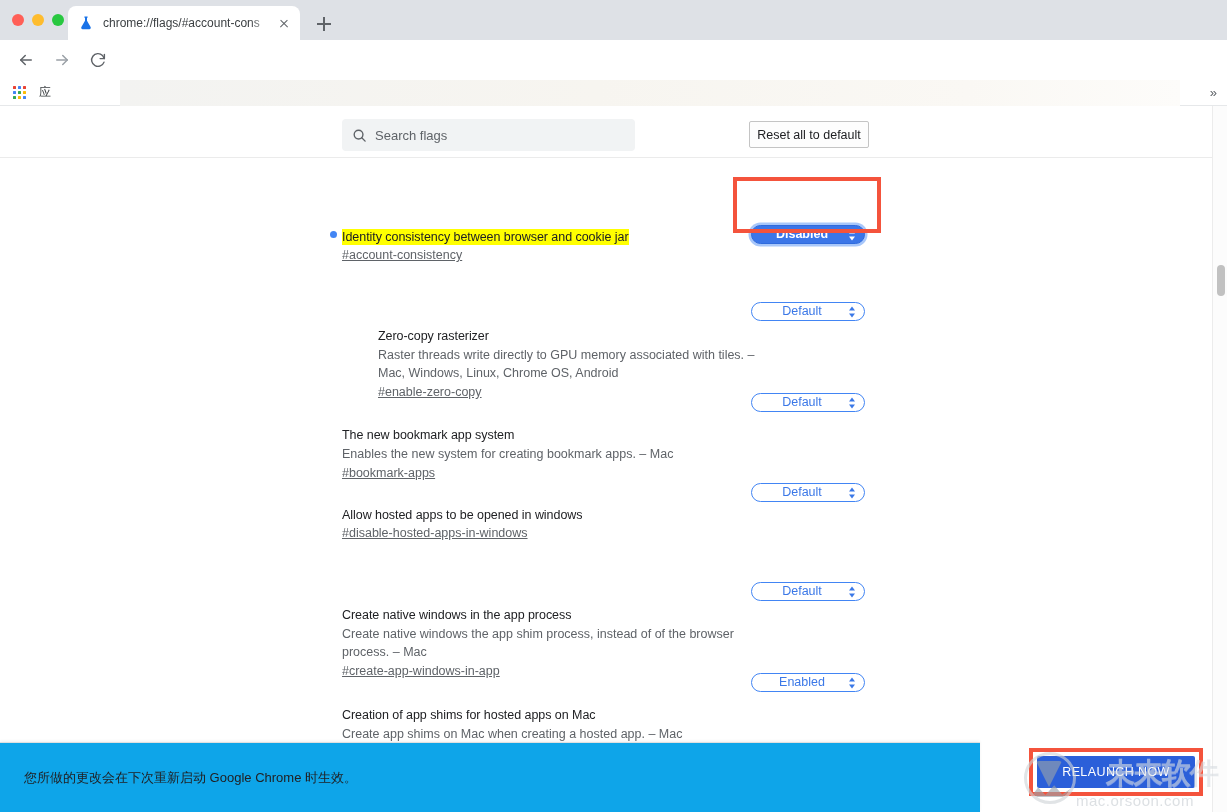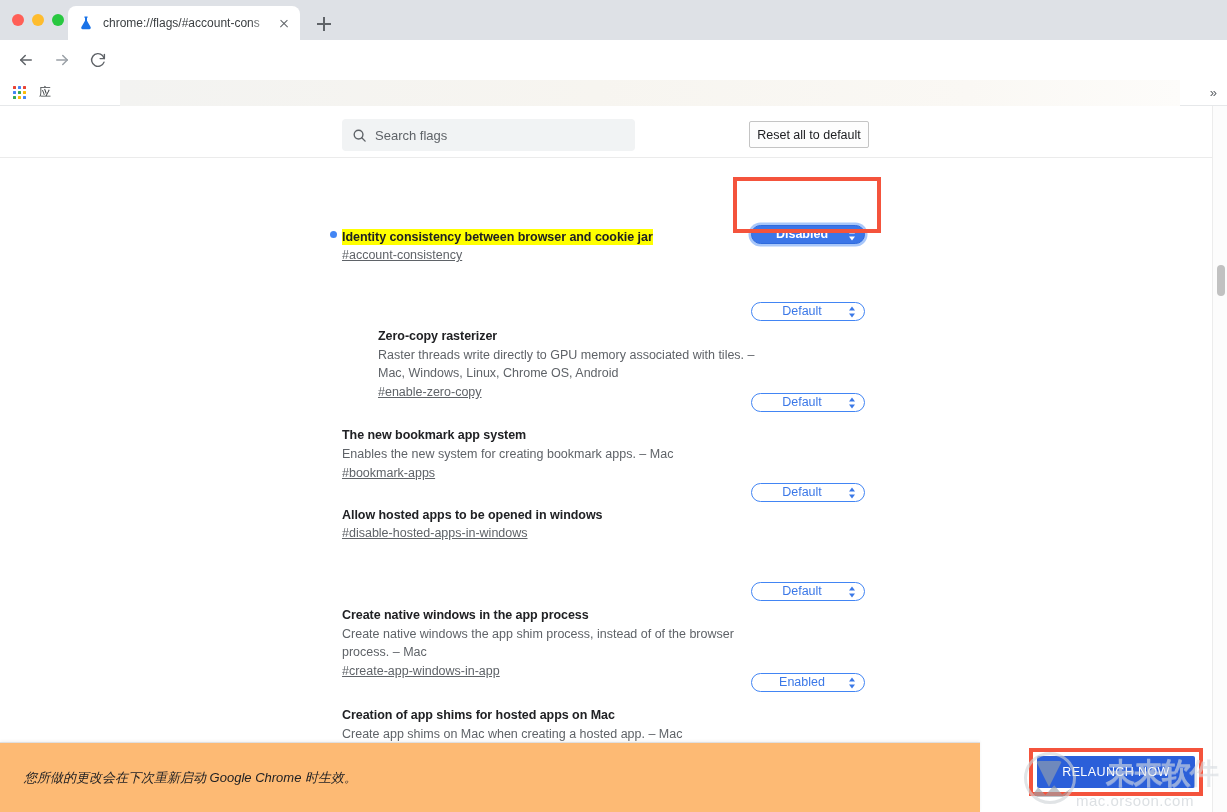--- a/index.html
+++ b/index.html
@@ -152,21 +152,21 @@
     background:#fdfdfd; border:1px solid #c4c4c4; border-radius:2px;
     font-family:"Liberation Sans", sans-serif; font-size:12.5px; color:#202124;
     cursor:pointer;
   }
 
   
   #flags-list { position:absolute; left:0; top:52px; width:1227px; }
   .flag-row { position:relative; padding-left:342px; padding-right:0; }
   .flag-body { width:394px; }
   .flag-title {
-    font-size:12.5px; font-weight:bold; color:#202124;
+    font-size:12.5px; font-weight:normal; color:#202124;
     line-height:16px; letter-spacing:-0.05px;
   }
   .flag-title.is-highlighted {
     background:#ffff00; display:inline; padding:1px 0;
   }
   .flag-bullet {
     position:absolute; left:330px; width:7px; height:7px; border-radius:50%;
     background:#4285f4;
   }
   .flag-desc {
@@ -220,23 +220,22 @@
     background:#fcfcfc; border-left:1px solid #ececec;
   }
   #page-scrollbar-thumb {
     position:absolute; left:3.5px; top:159px; width:8px; height:31px;
     background:#c1c1c1; border-radius:4px;
   }
 
   
   #relaunch-bar {
     position:absolute; left:0; bottom:0; width:980px; height:70px;
-    background:#fdba74; border-top:1px solid #e0e0e0;
+    background:#0ea5e9; border-top:1px solid #e0e0e0;
     box-shadow:0 -1px 3px rgba(0,0,0,.06);
-    font-style:italic;
   }
   #relaunch-message {
     position:absolute; left:24px; top:26px;
     font-size:13px; color:#202124;
   }
   #relaunch-button {
     position:absolute; left:1037px; top:756px; width:158px; height:32px;
     background:#2b5fd9; color:#ffffff; border:none; border-radius:2px;
     font-family:"Liberation Sans", sans-serif; font-size:12.5px;
     letter-spacing:.4px; cursor:pointer;

